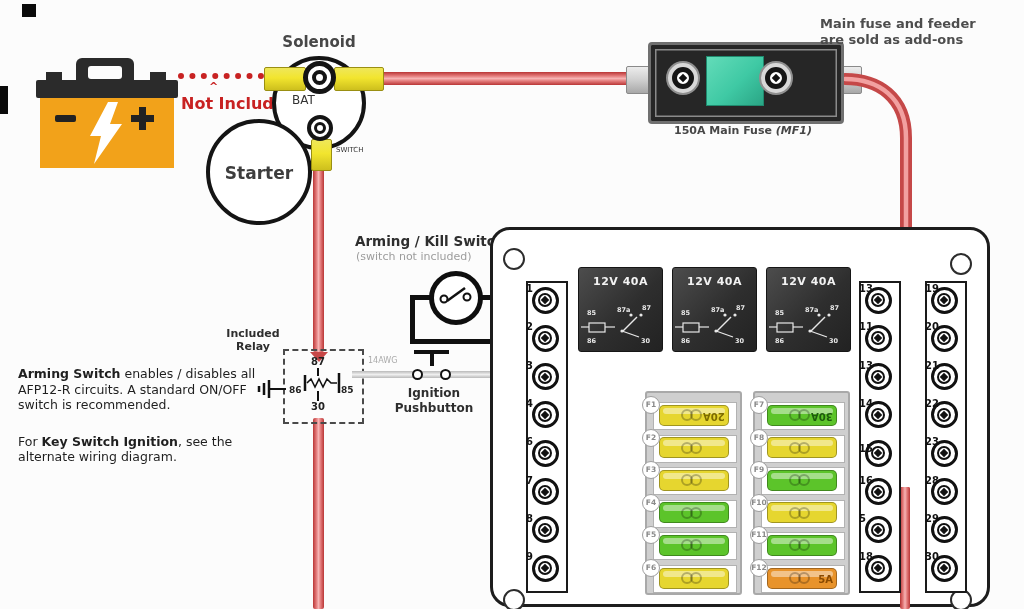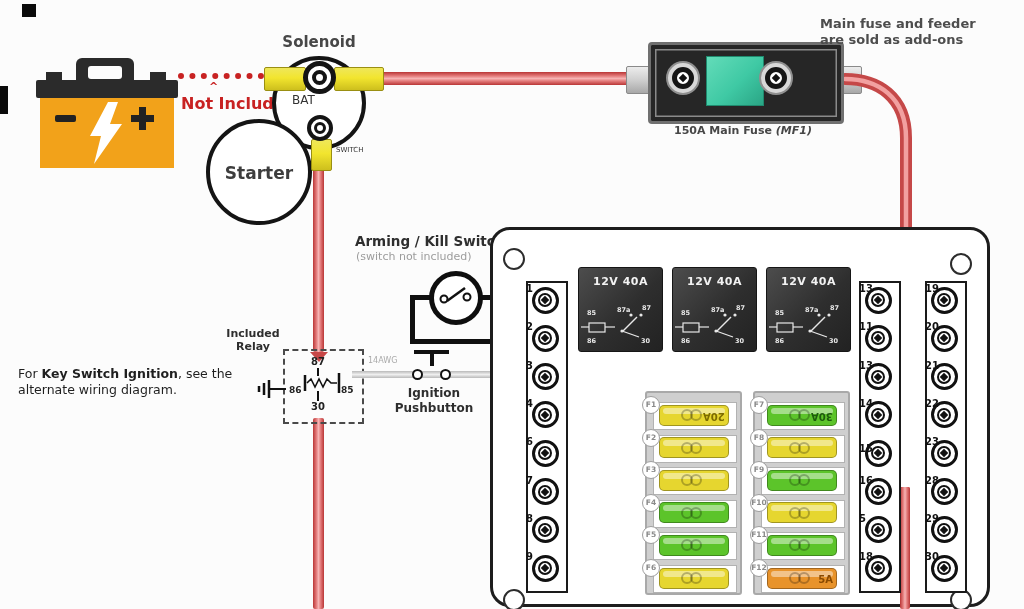--- a/index.html
+++ b/index.html
@@ -154,20 +154,21 @@
   <div class="txt" style="left:368px;top:356px;font-size:8px;color:#aaa;">14AWG</div>
   <div class="wire-blk" style="left:414px;top:350px;width:35px;height:3.5px;"></div>
   <div class="wire-blk" style="left:430px;top:350px;width:3.5px;height:16px;"></div>
   <div class="pbtn" style="left:412px;top:369px;"></div>
   <div class="pbtn" style="left:440px;top:369px;"></div>
   <div class="txt bold ctr" style="left:394px;top:386px;width:80px;font-size:12px;color:#2e2e2e;line-height:15px;font-weight:600;">
     <span>Ignition</span><br><span>Pushbutton</span>
   </div>
 
   <div id="notes">
+      <p><b>Arming Switch</b><span> enables / disables all AFP12-R circuits. A standard ON/OFF switch is recommended.</span></p>
       <p><span>For </span><b>Key Switch Ignition</b><span>, see the alternate wiring diagram.</span></p>
     </div>
 
   <div id="panel"></div>
   <div class="screw" style="left:503px;top:248px;"></div>
   <div class="screw" style="left:950px;top:253px;"></div>
   <div class="screw" style="left:503px;top:589px;"></div>
   <div class="screw" style="left:950px;top:589px;"></div>
 
   <div class="wire-red-h" style="left:884px;top:487px;width:26px;height:10px;"></div>

